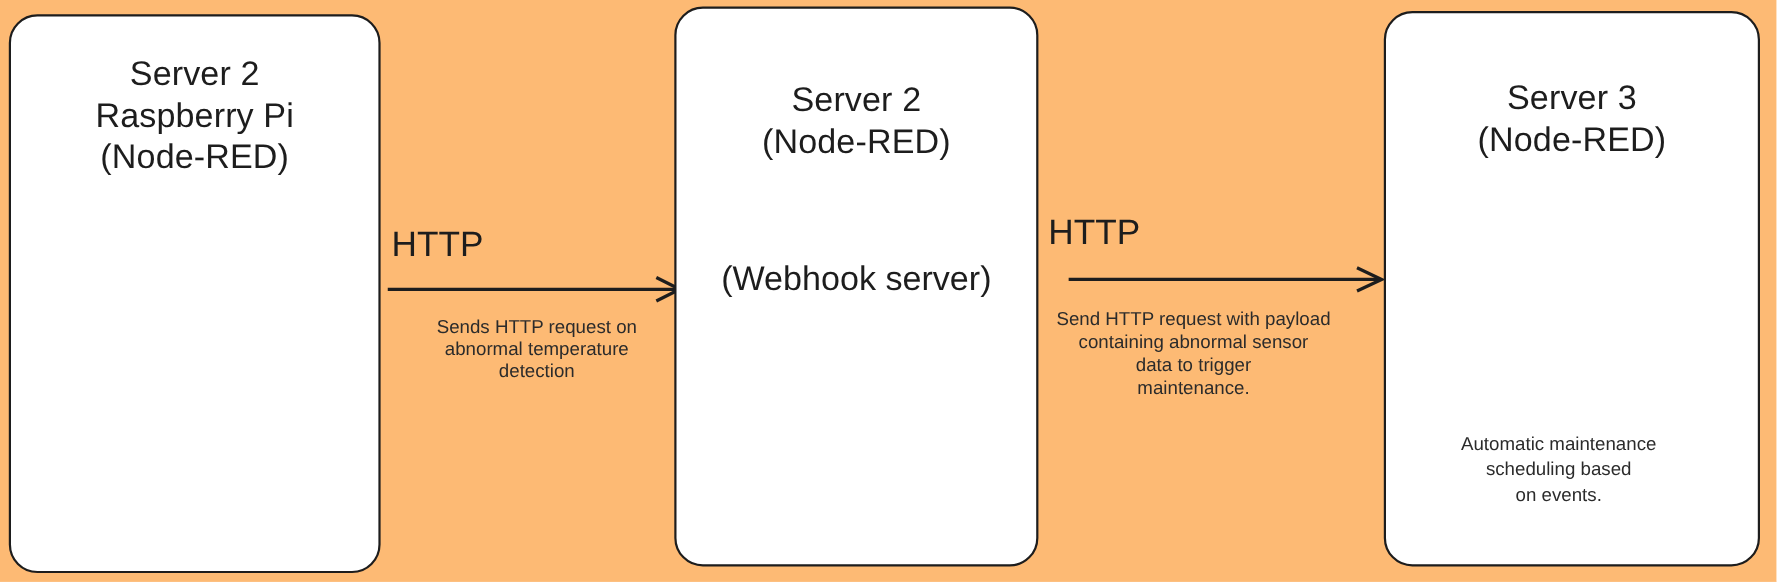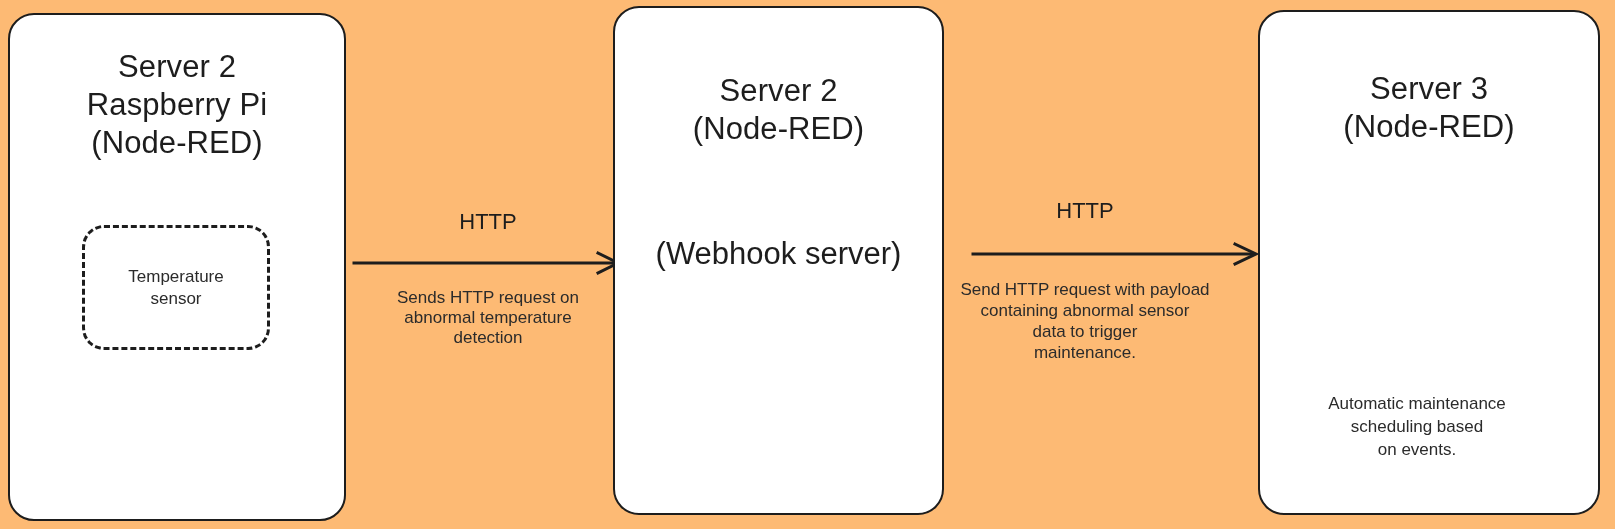--- a/index.html
+++ b/index.html
@@ -85,22 +85,22 @@
   .edge {
     position: absolute;
   }
   .edge svg {
     display: block;
     overflow: visible;
   }
 
   .edge-label-main {
     position: absolute;
-    text-align: center;
-    font-size: 22px;
+    text-align: left;
+    font-size: 32px;
     line-height: 34px;
     color: #1d1d1d;
     white-space: nowrap;
   }
   .edge-label-sub {
     position: absolute;
     text-align: center;
     font-size: 17px;
     line-height: 20px;
     color: #2b2b2b;
@@ -111,24 +111,20 @@
 <body>
 
 <div id="canvas">
 
   <div class="node-box" style="left:8px; top:13px; width:338px; height:508px;"></div>
 
   <div class="node-title" style="left:8px; width:338px; top:48px;">Server 2
 Raspberry Pi
 (Node-RED)</div>
 
-  <div class="dashed-box" style="left:82px; top:225px; width:188px; height:125px;">
-    <div class="dashed-label">Temperature
-sensor</div>
-  </div>
 
   <div class="edge-label-main" style="left:356px; top:205px; width:264px;">HTTP</div>
 
   <div class="edge" style="left:352px; top:250px; width:272px; height:26px;">
     <svg width="272" height="26" viewBox="0 0 272 26">
       <line x1="2" y1="13" x2="262" y2="13" stroke="#1d1d1d" stroke-width="3" stroke-linecap="square"></line>
       <polyline points="246,3 266,13 246,23" fill="none" stroke="#1d1d1d" stroke-width="3" stroke-linecap="square" stroke-linejoin="miter"></polyline>
     </svg>
   </div>
 

